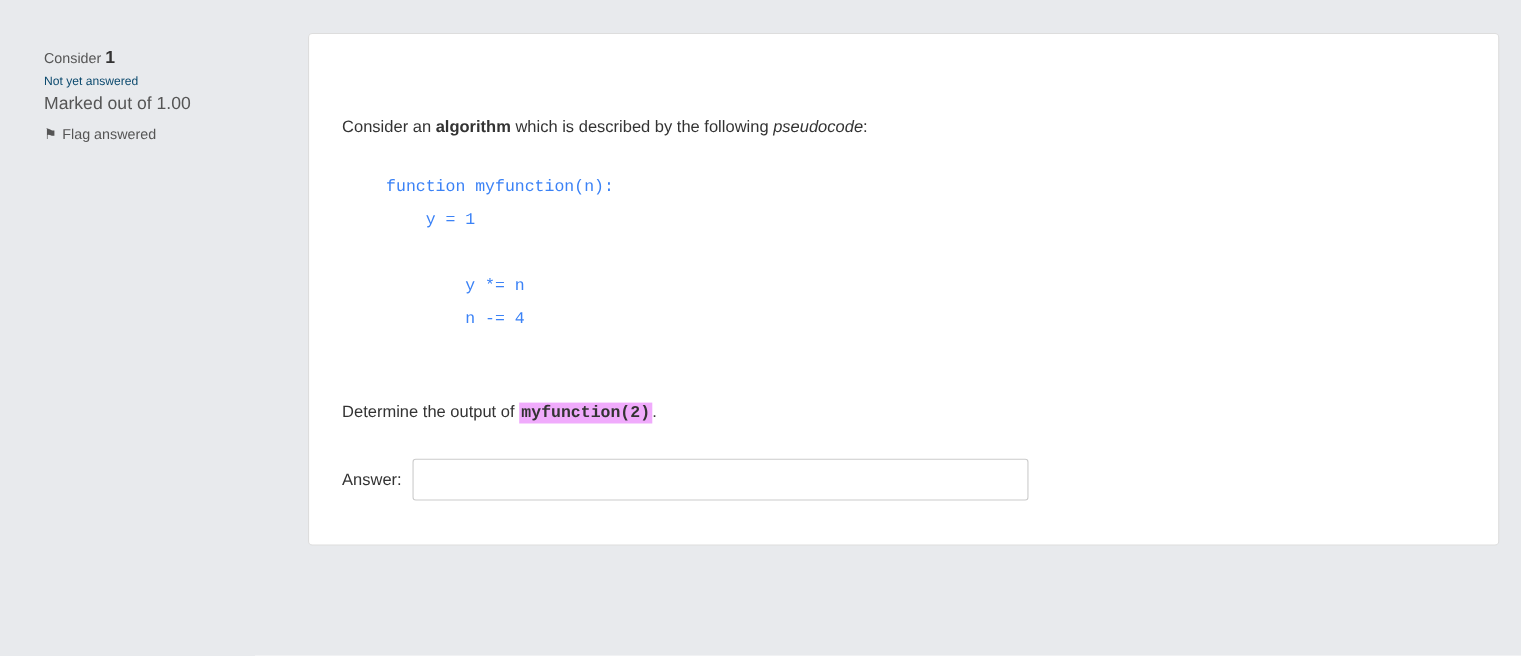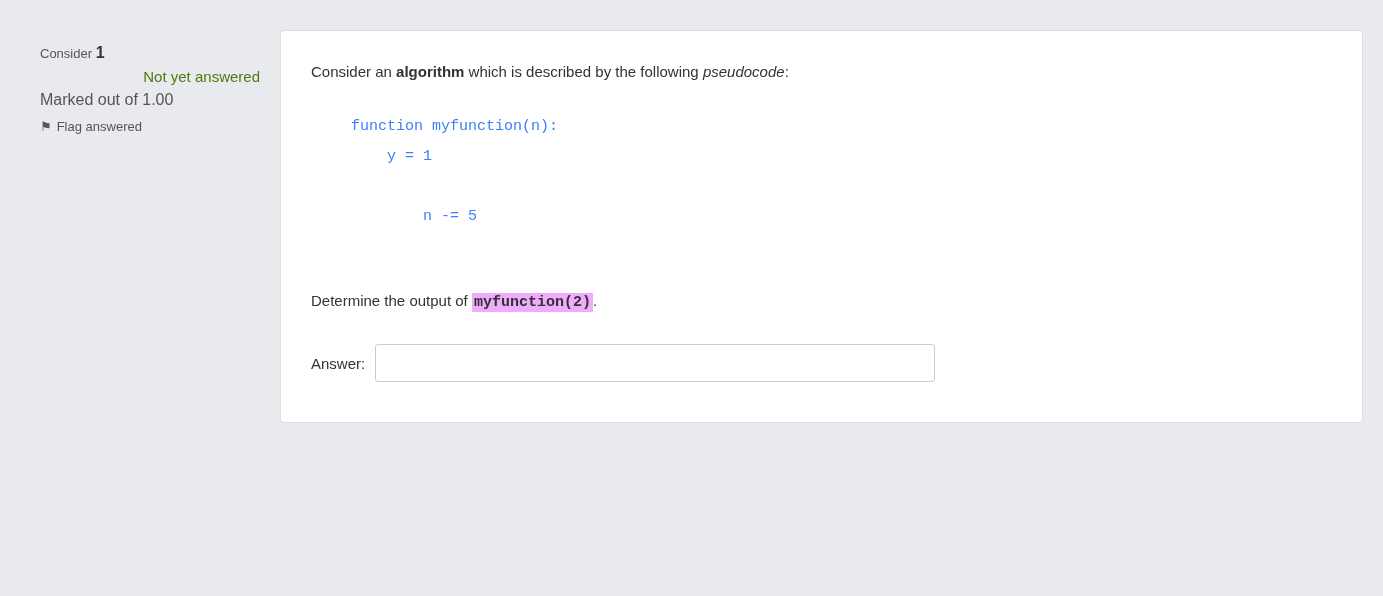--- a/index.html
+++ b/index.html
@@ -40,24 +40,23 @@
       margin-bottom: 6px;
     }
 
     .sidebar-question-number {
       font-weight: bold;
       font-size: 16px;
       color: #333;
     }
 
     .sidebar-status {
-      font-size: 15px;
-      color: #4d7c0f;
+      font-size: 11px;
+      color: #0c4a6e;
       margin-bottom: 6px;
-      text-align: right;
     }
 
     .sidebar-marked {
       font-size: 16px;
       color: #555;
       margin-bottom: 10px;
     }
 
     .sidebar-flag {
       display: flex;
@@ -79,20 +78,21 @@
       border: 1px solid #ddd;
       border-radius: 4px;
       padding: 30px 30px 40px 30px;
     }
 
     .question-text {
       font-size: 15px;
       color: #333;
       margin-bottom: 28px;
       line-height: 1.5;
+      margin-top: 44px;
     }
 
     .question-text .algo-bold {
       font-weight: bold;
     }
 
     .question-text .pseudo-italic {
       font-style: italic;
     }
 
@@ -169,21 +169,22 @@
   <div class="main-content">
 
     <div class="question-text">
       <span>Consider an </span><span class="algo-bold">algorithm</span><span> which is described by the following </span><span class="pseudo-italic">pseudocode</span><span>:</span>
     </div>
 
     <div class="code-block">
       <span class="code-line">function myfunction(n):</span>
       <span class="code-line">    y = 1</span>
       <span class="code-line">&nbsp;</span>
-      <span class="code-line">        n -= 5</span>
+      <span class="code-line">        y *= n</span>
+      <span class="code-line">        n -= 4</span>
       <span class="code-line">&nbsp;</span>
     </div>
 
     <div class="determine-text">
       <span>Determine the output of </span><span class="highlighted-code">myfunction(2)</span><span>.</span>
     </div>
 
     <div class="answer-section">
       <span class="answer-label">Answer:</span>
       <input class="answer-input" type="text" placeholder="" style="">

